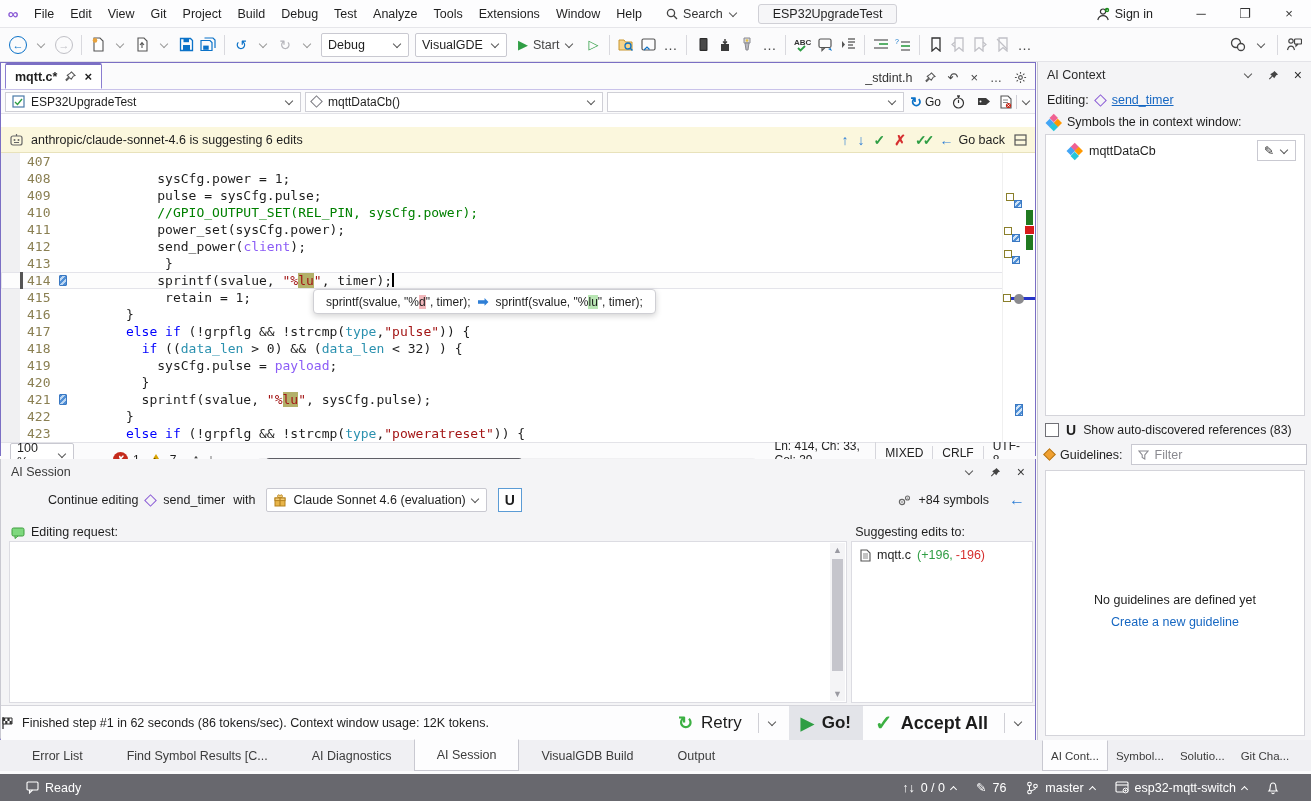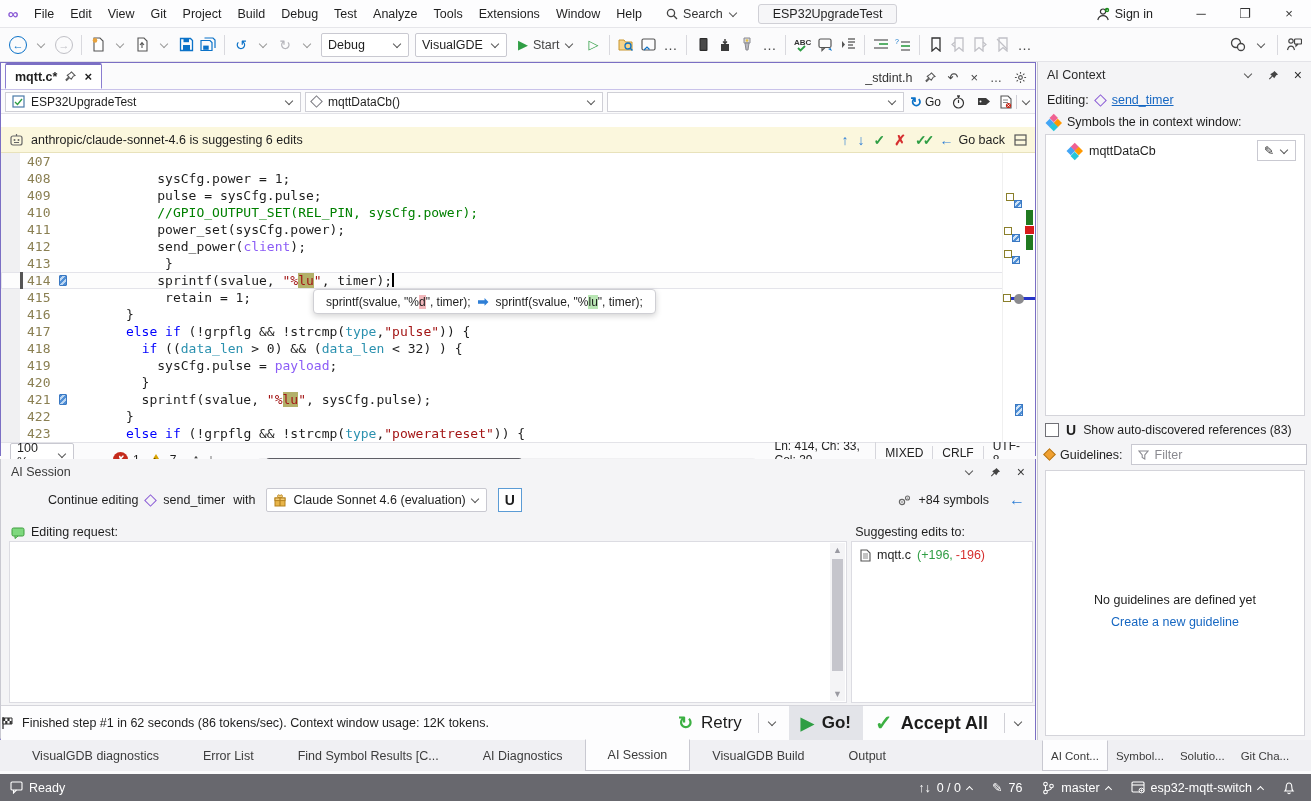--- a/index.html
+++ b/index.html
@@ -130,21 +130,21 @@
   #refs-row { position:absolute; left:7px; top:360px; display:flex; align-items:center; gap:7px; font-size:12.3px; width:262px; }
   .checkbox { width:14px; height:14px; border:1px solid #707076; background:#fff; flex:0 0 14px; }
   .magnet { font-weight:bold; font-size:14px; }
   #guide-row { position:absolute; left:7px; top:382px; display:flex; align-items:center; gap:6px; font-size:12.5px; width:262px; }
   #filter-box { margin-left:2px; flex:1; height:21px; background:#fff; border:1px solid #c9c9d1; display:flex; align-items:center; gap:6px; padding:0 6px; color:#8a8a90; }
   #guide-empty { position:absolute; left:7px; top:408px; width:260px; height:266px; background:#fff; border:1px solid #d4d4da; text-align:center; font-size:12.5px; }
   #guide-empty .t1 { margin-top:122px; }
   #guide-empty .t2 { margin-top:8px; }
 
   
-  #statusbar { left:0; top:774px; width:1311px; height:27px; background:#68686e; color:#fff; display:flex; align-items:center; padding:0 10px; font-size:12.5px; }
+  #statusbar { left:0; top:774px; width:1311px; height:27px; background:#68686e; color:#fff; display:flex; align-items:center; padding:0 26px; font-size:12.5px; }
   #sb-right { margin-left:auto; display:flex; align-items:center; gap:20px; margin-right:6px; }
   .sb-item { display:flex; align-items:center; gap:6px; }
   .chev-w { display:inline-block; width:5px; height:5px; border-right:1.4px solid #fff; border-bottom:1.4px solid #fff; transform:rotate(-135deg); margin-top:3px; }
 
   
   .diamond { display:inline-block; width:6px; height:6px; transform:rotate(45deg); }
   .dcluster { position:relative; width:14px; height:14px; display:inline-block; }
   .dcluster i { position:absolute; width:5.5px; height:5.5px; transform:rotate(45deg); }
   .dcluster .d1 { left:4px; top:0; background:#f06292; }
   .dcluster .d2 { left:0; top:4.5px; background:#42a5f5; }
@@ -668,21 +668,20 @@
         <span class="bigcheck">✓</span>
         <span>Accept All</span>
         <span class="divider"></span>
           <span class="chev"></span>
       </span>
     </span>
   </div>
 </div>
 
 <div id="bottom-tabs" class="abs">
-  <span class="btab">VisualGDB diagnostics</span>
   <span class="btab">Error List</span>
   <span class="btab">Find Symbol Results [C...</span>
   <span class="btab">AI Diagnostics</span>
   <span class="btab active">AI Session</span>
   <span class="btab">VisualGDB Build</span>
   <span class="btab">Output</span>
 </div>
 <div id="right-tabs" class="abs">
   <span class="rtab active">AI Cont...</span>
   <span class="rtab">Symbol...</span>

